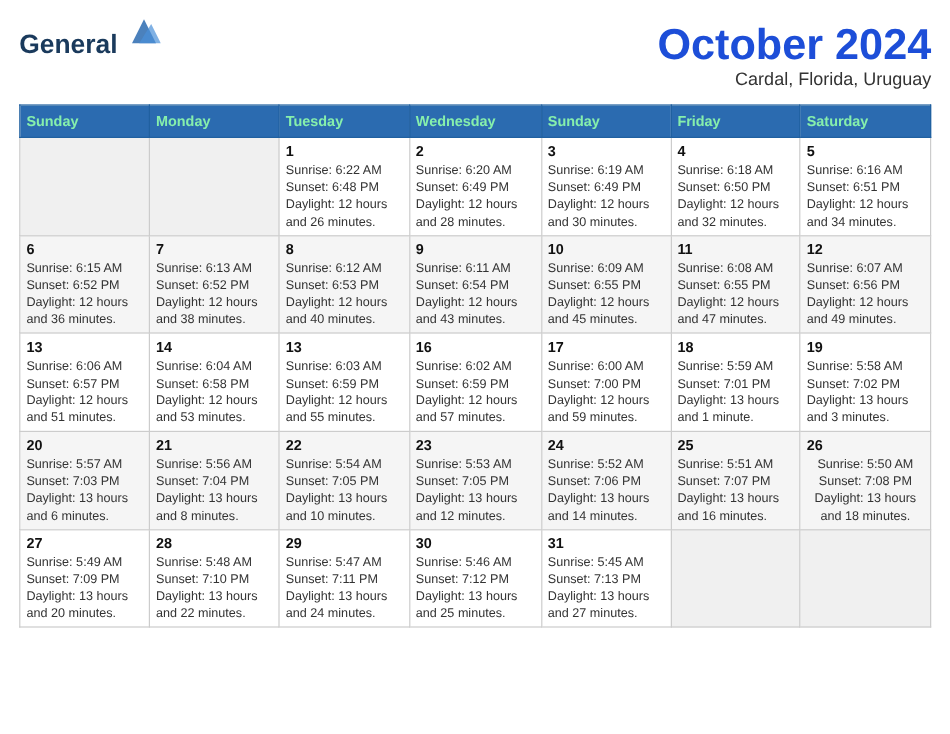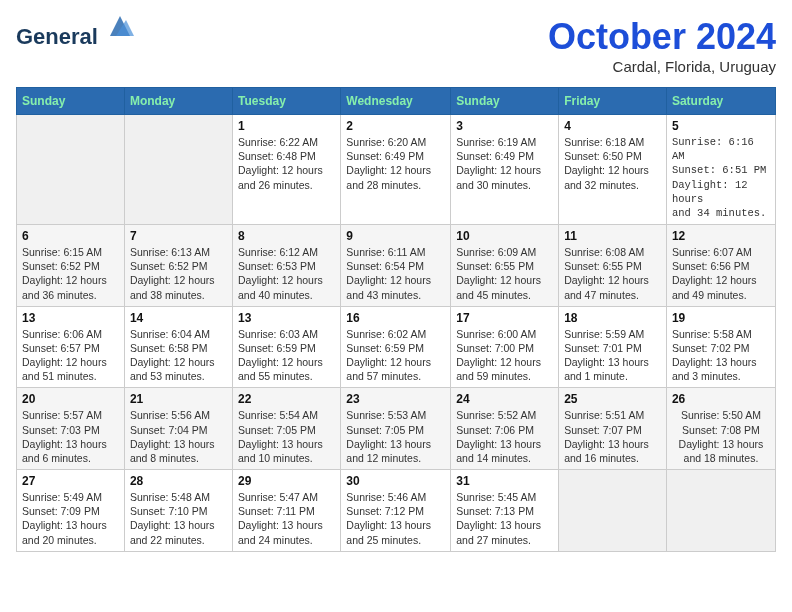--- a/index.html
+++ b/index.html
@@ -148,21 +148,21 @@
         </td>
         <td>
           <div class="day-num">4</div>
           <div class="day-detail" style="white-space: pre-line;">Sunrise: 6:18 AM
 Sunset: 6:50 PM
 Daylight: 12 hours
 and 32 minutes.</div>
         </td>
         <td>
           <div class="day-num">5</div>
-          <div class="day-detail" style="white-space: pre-line; font-family: Liberation Mono, monospace;">Sunrise: 6:16 AM
+          <div class="day-detail" style="white-space: pre-line;">Sunrise: 6:16 AM
 Sunset: 6:51 PM
 Daylight: 12 hours
 and 34 minutes.</div>
         </td>
       </tr>
       <tr>
         <td>
           <div class="day-num">6</div>
           <div class="day-detail" style="white-space: pre-line;">Sunrise: 6:15 AM
 Sunset: 6:52 PM

